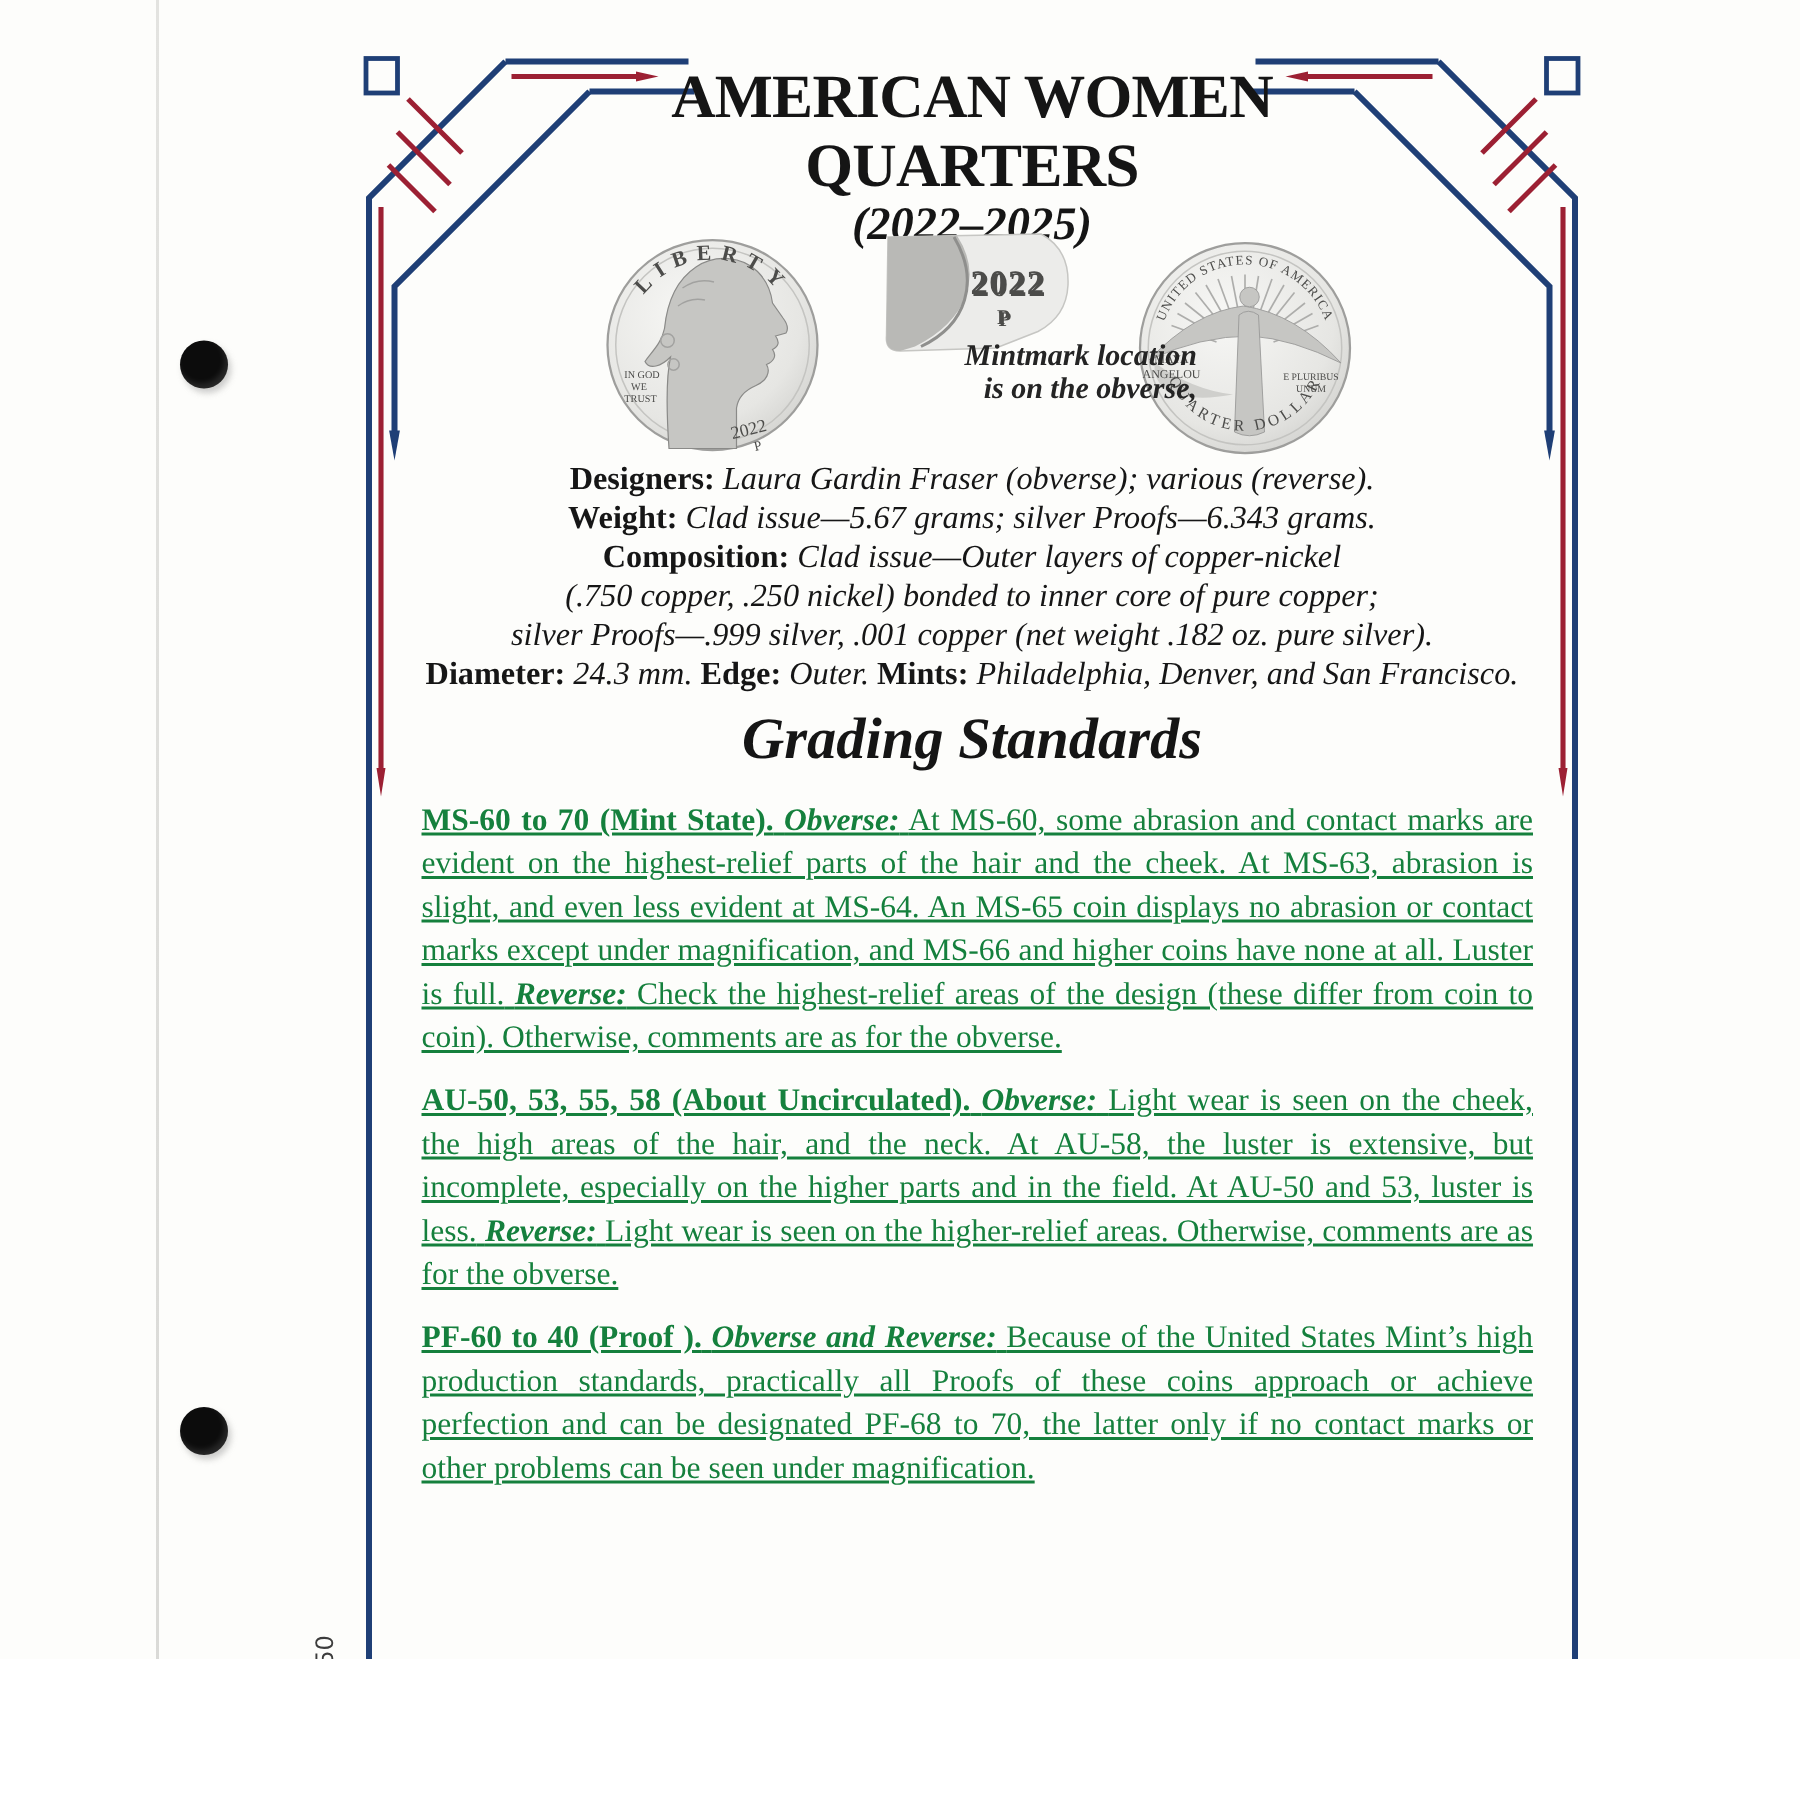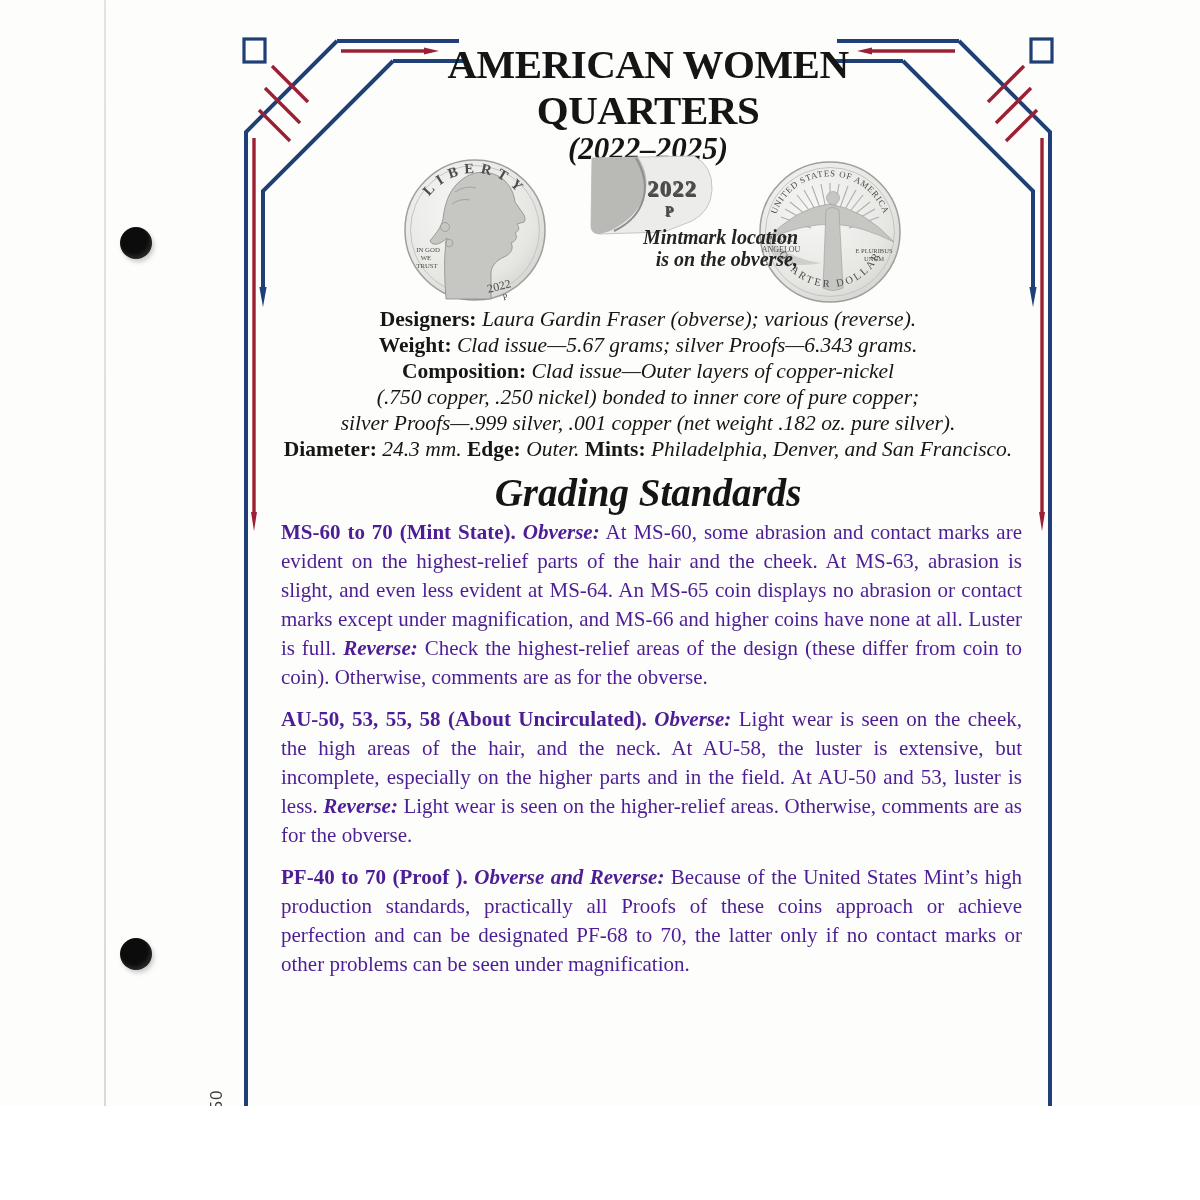--- a/index.html
+++ b/index.html
@@ -18,22 +18,22 @@
   .t3{top:132px;font-weight:bold;font-style:italic;font-size:31px;line-height:34px;}
   svg.coins{position:absolute;left:380px;top:145px;width:540px;height:165px;}
   svg.coins text{font-family:"Liberation Serif",serif;fill:#4c4c4a;}
   .caption{position:absolute;top:226px;left:498px;width:300px;text-align:right;
            font-weight:bold;font-style:italic;font-size:20px;line-height:22px;color:#242424;}
   .specs{position:absolute;top:306px;left:48px;width:1200px;text-align:center;
          font-size:21.5px;line-height:26px;color:#161616;}
   .specs i{font-style:italic;font-weight:normal;}
   .specs b{font-weight:bold;}
   .gs-heading{top:472px;font-weight:bold;font-style:italic;font-size:39px;line-height:42px;}
-  .bodytext{position:absolute;top:518px;left:281px;width:741px;font-size:21px;line-height:29px;
-            text-align:justify;color:#4c1d95;}
+  .bodytext{position:absolute;top:532px;left:281px;width:741px;font-size:21px;line-height:29px;
+            text-align:justify;color:#15803d;text-decoration:underline;}
   .bodytext p{margin:0 0 13px 0;}
   .bodytext p.note{margin-bottom:15px;}
   .bodytext b i{font-weight:bold;font-style:italic;}
   .catalog{position:absolute;left:217px;top:1128px;transform:translate(-50%,-50%) rotate(-90deg);
            font-family:"Liberation Sans",sans-serif;font-size:17px;color:#3c3c3c;
            letter-spacing:1px;white-space:nowrap;}
 </style>
 </head>
 <body>
 
@@ -213,21 +213,21 @@
       <span>Check the highest-relief areas of the design (these differ from coin to coin). Otherwise, comments are as for the obverse.</span>
     </p>
     <p>
       <b>AU-50, 53, 55, 58 (About Uncirculated).</b>
       <b><i>Obverse:</i></b>
       <span>Light wear is seen on the cheek, the high areas of the hair, and the neck. At AU-58, the luster is extensive, but incomplete, especially on the higher parts and in the field. At AU-50 and 53, luster is less.</span>
       <b><i>Reverse:</i></b>
       <span>Light wear is seen on the higher-relief areas. Otherwise, comments are as for the obverse.</span>
     </p>
     <p>
-      <b>PF-40 to 70 (Proof ).</b>
+      <b>PF-60 to 40 (Proof ).</b>
       <b><i>Obverse and Reverse:</i></b>
       <span>Because of the United States Mint’s high production standards, practically all Proofs of these coins approach or achieve perfection and can be designated PF-68 to 70, the latter only if no contact marks or other problems can be seen under magnification.</span>
     </p>
   </div>
 
   <div class="catalog">No. 5150</div>
 
 </div>
 
 </body></html>

